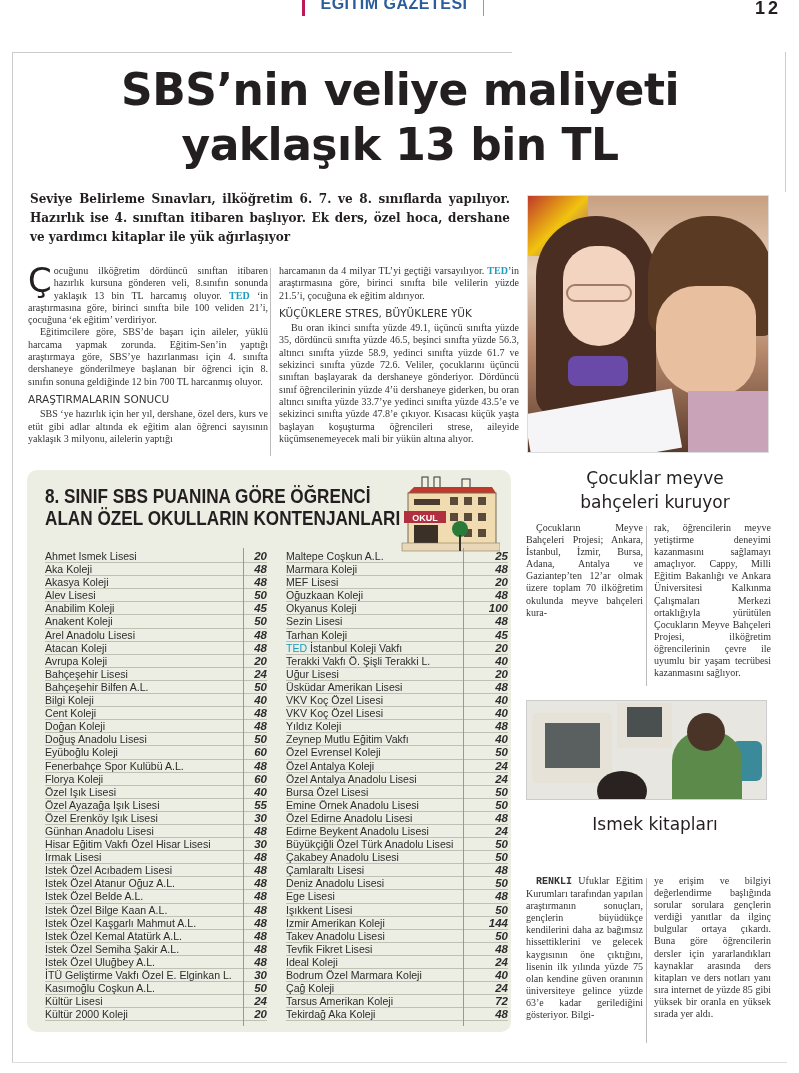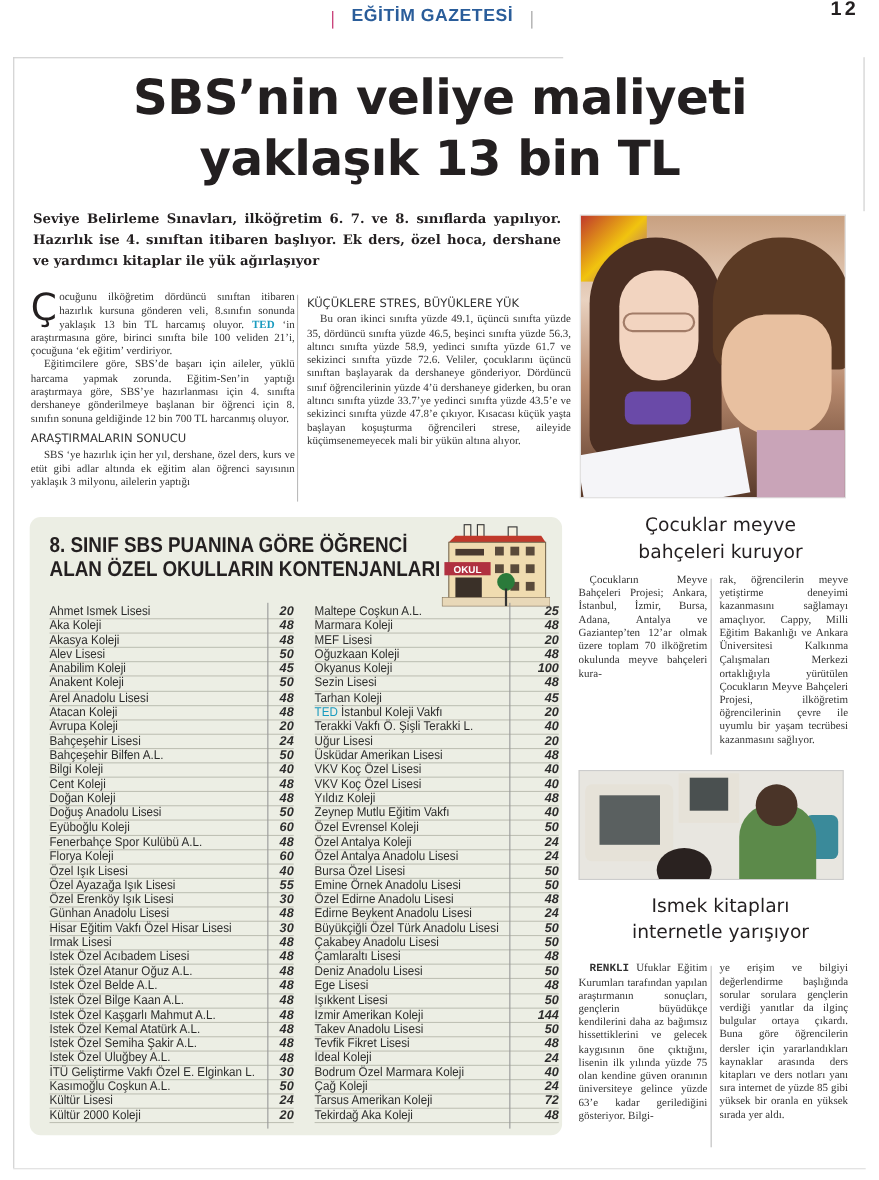--- a/index.html
+++ b/index.html
@@ -1,17 +1,17 @@
 <!DOCTYPE html>
 <html><head>
 <meta charset="utf-8">
 <style>
   * { box-sizing: border-box; margin: 0; padding: 0; }
   body { width: 799px; height: 1073px; background: #ffffff; position: relative; overflow: hidden; font-family: "DejaVu Serif", serif; color: #231f20; }
-  .masthead { position: absolute; left: 302px; top: 10px; width: 182px; height: 16px; border-left: 1px solid #be185d; border-right: 1px solid #999; text-align: center; }
+  .masthead { position: absolute; left: 302px; top: 0; width: 182px; height: 16px; border-left: 3px solid #be185d; border-right: 1px solid #999; text-align: center; }
   .masthead span { font-family: "Liberation Sans", sans-serif; font-weight: bold; font-size: 16px; color: #2a5d9a; letter-spacing: 0.5px; position: relative; top: -6px; }
   .page-num { position: absolute; right: 18px; top: -2px; font-family: "Liberation Sans", sans-serif; font-weight: bold; font-size: 18px; letter-spacing: 3px; }
   .frame { position: absolute; left: 12px; top: 52px; width: 500px; border-top: 1px solid #ccc; }
   .frame-l { position: absolute; left: 12px; top: 52px; height: 1010px; border-left: 1px solid #ccc; }
   .frame-r { position: absolute; left: 785px; top: 52px; height: 140px; border-left: 1px solid #ccc; }
   .headline { position: absolute; left: 30px; top: 62px; width: 740px; text-align: center; font-family: "DejaVu Sans", sans-serif; font-size: 44px; line-height: 55px; color: #231f20; letter-spacing: -0.5px; }
   .deck { position: absolute; left: 30px; top: 190px; width: 480px; font-family: "DejaVu Serif", serif; font-weight: bold; font-size: 12px; line-height: 19px; text-align: justify; }
   .col { position: absolute; top: 265px; width: 240px; font-family: "Liberation Serif", serif; font-size: 10px; line-height: 12.3px; text-align: justify; color: #333; }
   .col p { text-indent: 12px; }
   .col p.dropcap-p { text-indent: 0; }
@@ -75,20 +75,23 @@
 <div class="col" style="left:28px;">
   <p class="dropcap-p">
     <span class="dropcap">Ç</span><span>ocuğunu ilköğretim dördüncü sınıftan itibaren hazırlık kursuna gönderen veli, 8.sınıfın sonunda yaklaşık 13 bin TL harcamış oluyor. </span><span class="ted">TED</span><span> ‘in araştırmasına göre, birinci sınıfta bile 100 veliden 21’i, çocuğuna ‘ek eğitim’ verdiriyor.</span>
   </p>
   <p>Eğitimcilere göre, SBS’de başarı için aileler, yüklü harcama yapmak zorunda. Eğitim-Sen’in yaptığı araştırmaya göre, SBS’ye hazırlanması için 4. sınıfta dershaneye gönderilmeye başlanan bir öğrenci için 8. sınıfın sonuna geldiğinde 12 bin 700 TL harcanmış oluyor.</p>
   <p class="subhead">ARAŞTIRMALARIN SONUCU</p>
   <p>SBS ‘ye hazırlık için her yıl, dershane, özel ders, kurs ve etüt gibi adlar altında ek eğitim alan öğrenci sayısının yaklaşık 3 milyonu, ailelerin yaptığı</p>
 </div>
 <div class="col-divider"></div>
 <div class="col" style="left:279px;">
+  <p style="text-indent:0">
+    <span>harcamanın da 4 milyar TL’yi geçtiği varsayılıyor. </span><span class="ted">TED</span><span>’in araştırmasına göre, birinci sınıfta bile velilerin yüzde 21.5’i, çocuğuna ek eğitim aldırıyor.</span>
+  </p>
   <p class="subhead">KÜÇÜKLERE STRES, BÜYÜKLERE YÜK</p>
   <p>Bu oran ikinci sınıfta yüzde 49.1, üçüncü sınıfta yüzde 35, dördüncü sınıfta yüzde 46.5, beşinci sınıfta yüzde 56.3, altıncı sınıfta yüzde 58.9, yedinci sınıfta yüzde 61.7 ve sekizinci sınıfta yüzde 72.6. Veliler, çocuklarını üçüncü sınıftan başlayarak da dershaneye gönderiyor. Dördüncü sınıf öğrencilerinin yüzde 4’ü dershaneye giderken, bu oran altıncı sınıfta yüzde 33.7’ye yedinci sınıfta yüzde 43.5’e ve sekizinci sınıfta yüzde 47.8’e çıkıyor. Kısacası küçük yaşta başlayan koşuşturma öğrencileri strese, aileyide küçümsenemeyecek mali bir yükün altına alıyor.</p>
 </div>
 
 <div class="photo-kids">
   <div class="bg-poster"></div>
   <div class="girl-hair"></div>
   <div class="girl-face"></div>
   <div class="glasses"></div>
   <div class="scarf"></div>
@@ -441,21 +444,20 @@
   <div class="monitor2"></div>
   <div class="screen2"></div>
   <div class="chair"></div>
   <div class="boy1"></div>
   <div class="head1"></div>
   <div class="head2"></div>
 </div>
 
 <div class="side-head" style="top:812px;">
   <div>Ismek kitapları</div>
-  <div>internetle yarışıyor</div>
 </div>
 <div class="side-col" style="left:526px; top:875px;">
   <p><span class="renkli">RENKLI</span><span> Ufuklar Eğitim Kurumları tarafından yapılan araştırmanın sonuçları, gençlerin büyüdükçe kendilerini daha az bağımsız hissettiklerini ve gelecek kaygısının öne çıktığını, lisenin ilk yılında yüzde 75 olan kendine güven oranının üniversiteye gelince yüzde 63’e kadar gerilediğini gösteriyor. Bilgi-</span></p>
 </div>
 <div class="side-divider" style="top:878px; height:165px;"></div>
 <div class="side-col" style="left:654px; top:875px;">
   <p style="text-indent:0">ye erişim ve bilgiyi değerlendirme başlığında sorular sorulara gençlerin verdiği yanıtlar da ilginç bulgular ortaya çıkardı. Buna göre öğrencilerin dersler için yararlandıkları kaynaklar arasında ders kitapları ve ders notları yanı sıra internet de yüzde 85 gibi yüksek bir oranla en yüksek sırada yer aldı.</p>
 </div>
 
 <div class="bottom-rule"></div>

